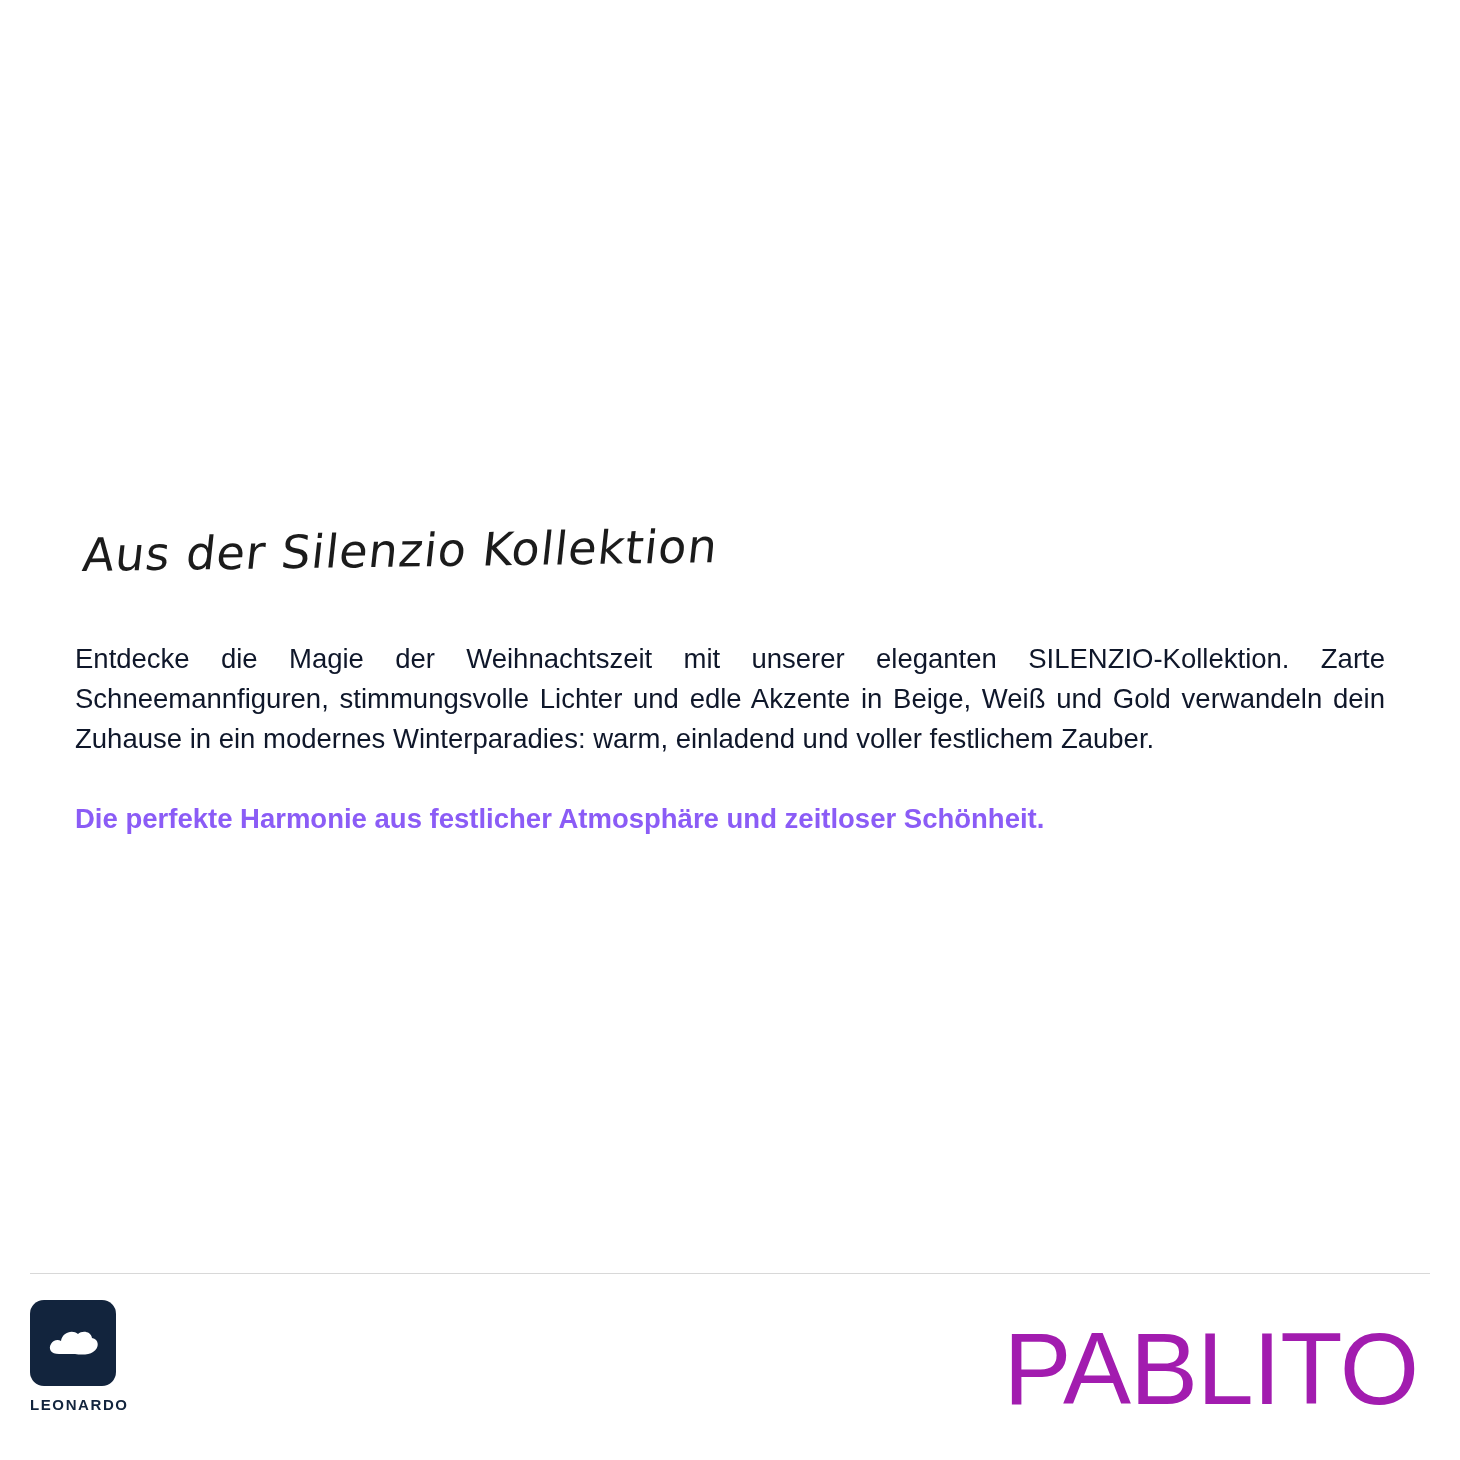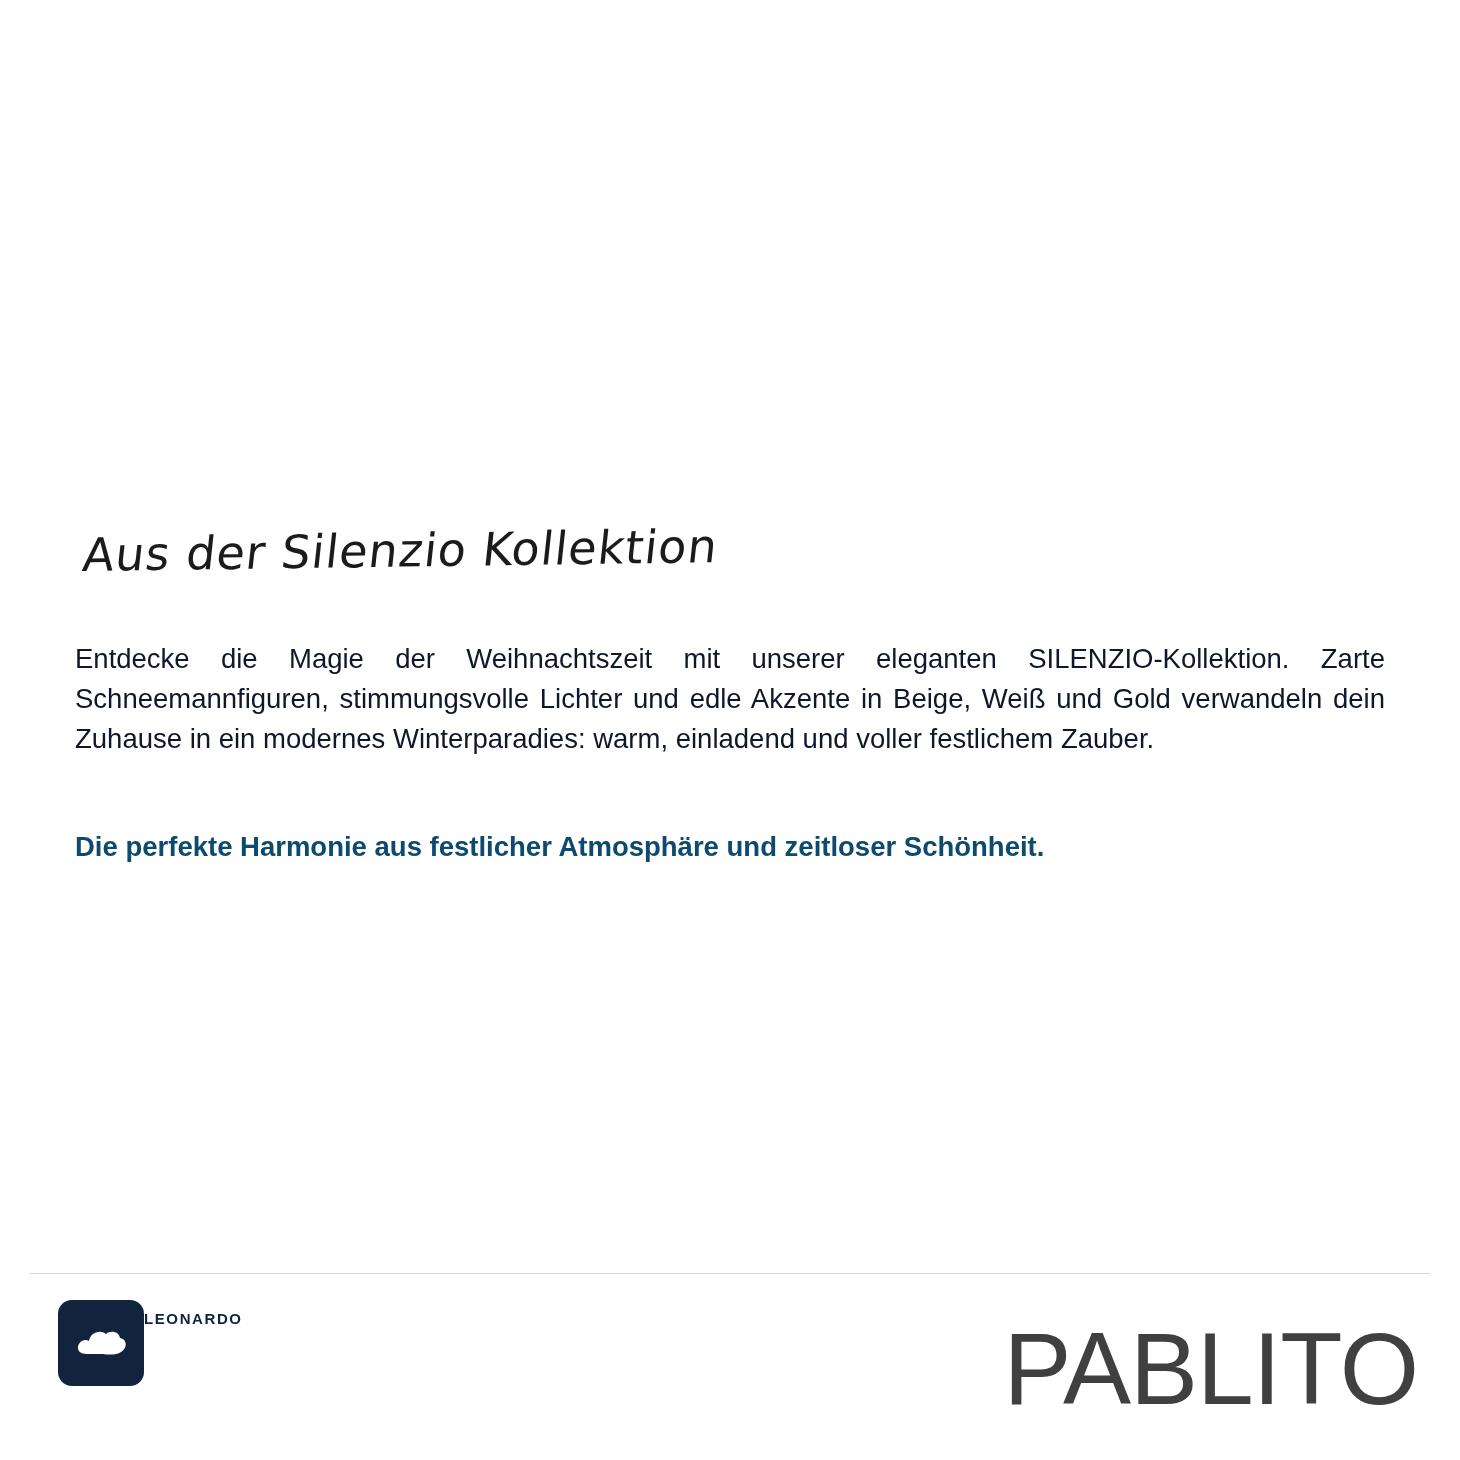--- a/index.html
+++ b/index.html
@@ -47,22 +47,22 @@
     font-size: 27.5px;
     line-height: 1.46;
     color: #0f172a;
     text-align: justify;
     margin: 0;
     max-width: 1310px;
   }
 
   .body-text.bold {
     font-weight: bold;
-    color: #0c4a6e;
-    margin-top: 68px;
+    color: #8b5cf6;
+    margin-top: 40px;
     text-align: left;
   }
 
   
   .divider {
     position: absolute;
     left: 30px;
     right: 30px;
     top: 1273px;
     height: 1px;
@@ -75,23 +75,22 @@
     right: 30px;
     top: 1300px;
     height: 140px;
     display: flex;
     align-items: flex-start;
     justify-content: space-between;
   }
 
   .brand-left {
     display: flex;
-    flex-direction: row;
+    flex-direction: column;
     align-items: flex-start;
-    margin-left: 28px;
   }
 
   .leo-mark {
     width: 86px;
     height: 86px;
     background: #12243d;
     border-radius: 14px;
     display: flex;
     align-items: center;
     justify-content: center;
@@ -104,21 +103,21 @@
     font-size: 15px;
     letter-spacing: 1.6px;
     color: #12243d;
     font-weight: 600;
   }
 
   .brand-right {
     font-size: 102px;
     line-height: 1;
     letter-spacing: -1px;
-    color: #404040;
+    color: #a21caf;
     font-weight: 400;
     margin-top: 18px;
     padding-right: 12px;
     font-family: "Liberation Sans", sans-serif;
     margin-left: 40px;
   }
 </style>
 </head>
 <body>
 

